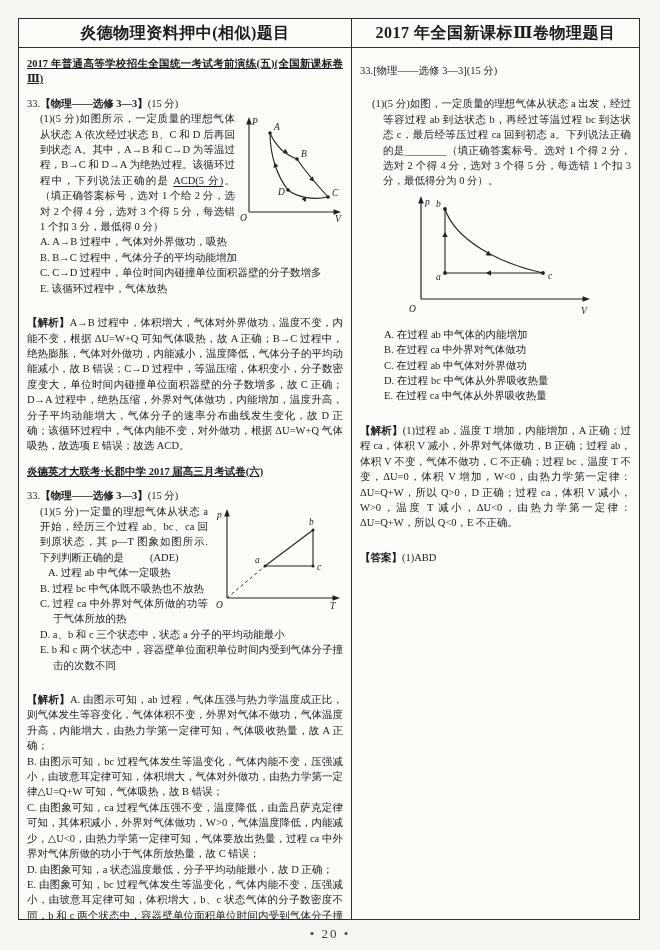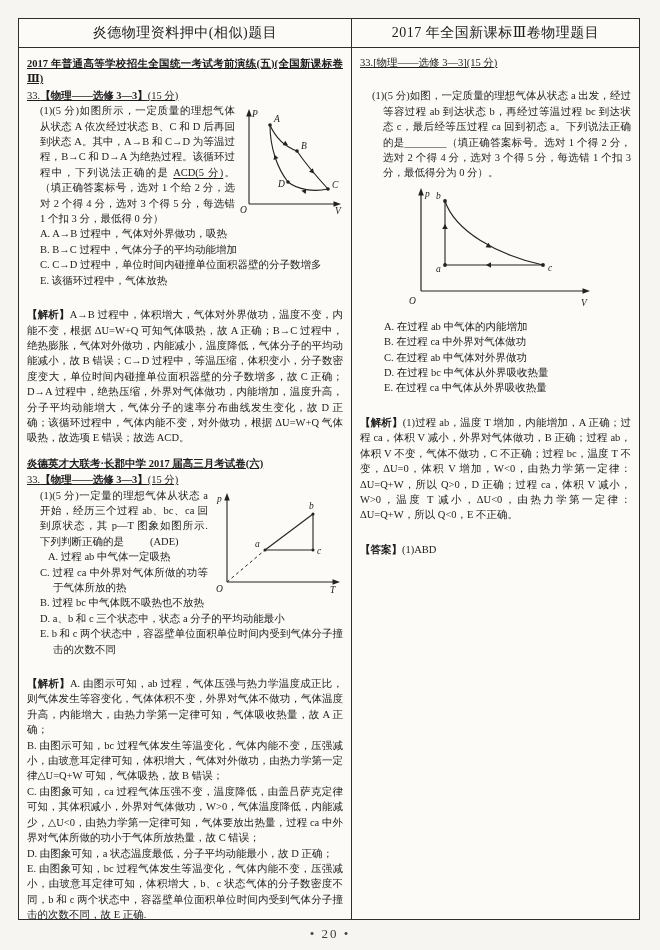--- a/index.html
+++ b/index.html
@@ -11,32 +11,32 @@
     -webkit-font-smoothing:antialiased;
   }
   .sheet{
     position:absolute;left:18px;top:18px;width:622px;height:902px;
     border:1.5px solid #2e2e2e;background:#fcfbf8;box-sizing:border-box;
     display:flex;flex-direction:column;
   }
   .header-row{display:flex;height:28px;border-bottom:1.5px solid #2e2e2e;flex:0 0 auto;}
   .header-cell{
     display:flex;align-items:center;justify-content:center;
-    font-weight:normal;font-size:14px;letter-spacing:.5px;
+    font-weight:bold;font-size:16px;letter-spacing:.5px;
   }
   .header-cell.left{width:333px;border-right:1.5px solid #2e2e2e;box-sizing:border-box;}
   .header-cell.right{flex:1;}
   .body-row{display:flex;flex:1;min-height:0;}
   .col{box-sizing:border-box;padding:6px 8px 8px 8px;font-size:10.5px;line-height:15.4px;overflow:hidden;text-align:justify;}
   .col.left{width:333px;border-right:1.5px solid #2e2e2e;}
   .col.right{flex:1;}
   .bold{font-weight:bold;}
   .sec-title{font-weight:bold;margin-top:2px;text-decoration:underline;}
   .sec-title.gap{margin-top:10px;}
-  .qhead{margin-top:1px;text-decoration:underline;}
+  .qhead{margin-top:9px;}
   .stem{margin-left:13px;}
   .r-stem{padding-left:23px;text-indent:-11px;margin-top:18px;}
   .opt{margin-left:13px;padding-left:13px;text-indent:-13px;}
   .r-opt{margin-left:24px;}
   .analysis{margin-top:19px;}
   .analysis-para{}
   .ans-underline{text-decoration:underline;text-underline-offset:2px;}
   .ans-mark{margin-left:26px;}
   .fig-float{float:right;margin:2px 0 2px 5px;}
   .fig-center{text-align:center;margin:4px 0 2px 0;}
@@ -124,22 +124,22 @@
             <text x="4" y="12">p</text>
             <text x="117" y="103">T</text>
             <text x="3" y="102" class="origin">O</text>
             <text x="42" y="57">a</text>
             <text x="96" y="19">b</text>
             <text x="104" y="64">c</text>
           </svg>
         </span>
         <span>(1)(5 分)一定量的理想气体从状态 a 开始，经历三个过程 ab、bc、ca 回到原状态，其 p—T 图象如图所示. 下列判断正确的是</span><span class="ans-mark">(ADE)</span>
         <div class="opt" style="margin-left:8px;">A. 过程 ab 中气体一定吸热</div>
+        <div class="opt" style="margin-left:0;">B. 过程 bc 中气体既不吸热也不放热</div>
         <div class="opt" style="margin-left:0;">C. 过程 ca 中外界对气体所做的功等于气体所放的热</div>
-        <div class="opt" style="margin-left:0;">B. 过程 bc 中气体既不吸热也不放热</div>
         <div class="opt" style="margin-left:0;">D. a、b 和 c 三个状态中，状态 a 分子的平均动能最小</div>
         <div class="opt" style="margin-left:0;">E. b 和 c 两个状态中，容器壁单位面积单位时间内受到气体分子撞击的次数不同</div>
       </div>
 
       <div class="analysis"><span class="bold">【解析】</span><span>A. 由图示可知，ab 过程，气体压强与热力学温度成正比，则气体发生等容变化，气体体积不变，外界对气体不做功，气体温度升高，内能增大，由热力学第一定律可知，气体吸收热量，故 A 正确；</span></div>
       <div class="analysis-para">B. 由图示可知，bc 过程气体发生等温变化，气体内能不变，压强减小，由玻意耳定律可知，体积增大，气体对外做功，由热力学第一定律△U=Q+W 可知，气体吸热，故 B 错误；</div>
       <div class="analysis-para">C. 由图象可知，ca 过程气体压强不变，温度降低，由盖吕萨克定律可知，其体积减小，外界对气体做功，W&gt;0，气体温度降低，内能减少，△U&lt;0，由热力学第一定律可知，气体要放出热量，过程 ca 中外界对气体所做的功小于气体所放热量，故 C 错误；</div>
       <div class="analysis-para">D. 由图象可知，a 状态温度最低，分子平均动能最小，故 D 正确；</div>
       <div class="analysis-para">E. 由图象可知，bc 过程气体发生等温变化，气体内能不变，压强减小，由玻意耳定律可知，体积增大，b、c 状态气体的分子数密度不同，b 和 c 两个状态中，容器壁单位面积单位时间内受到气体分子撞击的次数不同，故 E 正确.</div>
 

